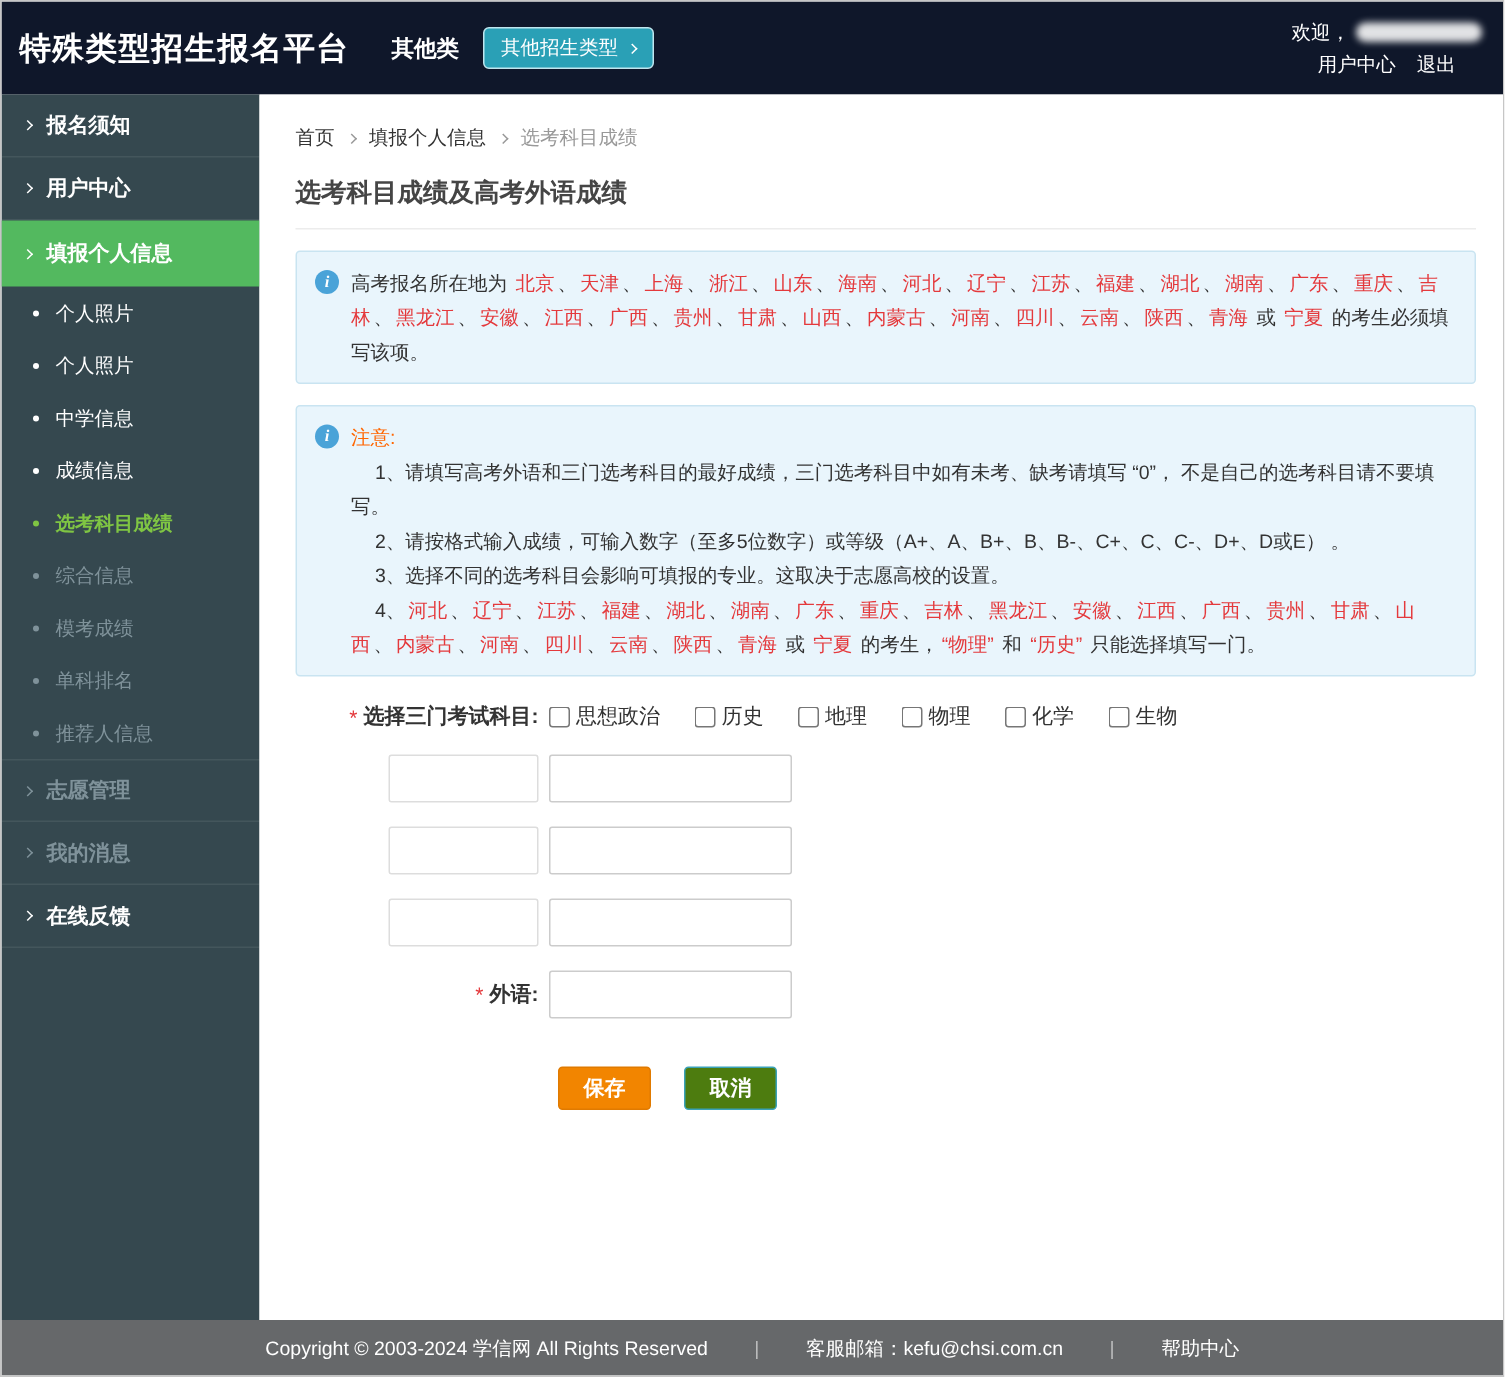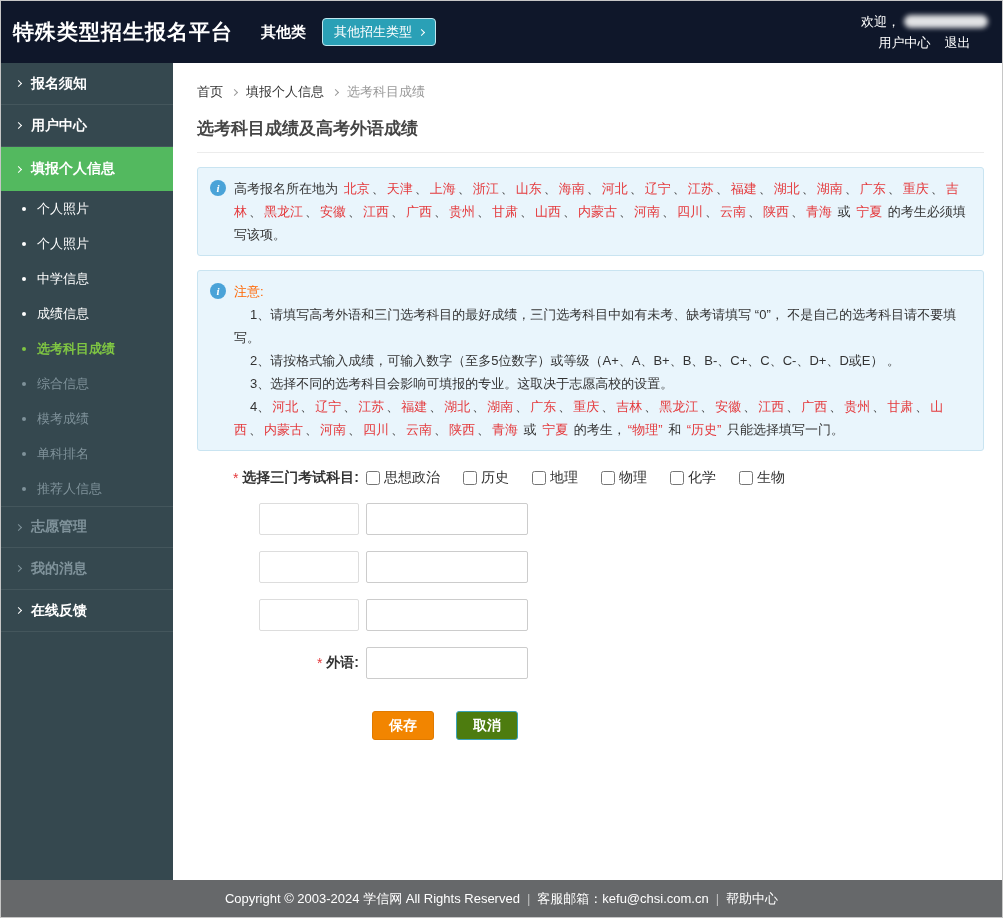--- a/index.html
+++ b/index.html
@@ -60,21 +60,21 @@
   .checks input{width:14px;height:14px;cursor:pointer}
   .subj-input{width:100px;height:32px;border:1px solid #ddd;border-radius:2px;background:#fff}
   .score-input{width:162px;height:32px;border:1px solid #ccc;border-radius:2px;padding:0 8px;font-size:14px;font-family:inherit}
   .btn-row{margin-top:32px}
   .btns{display:flex;gap:22px;padding-left:6px}
   .btn{height:29px;padding:0 16px;border-radius:3px;color:#fff;font-size:14px;font-weight:bold;cursor:pointer;font-family:Liberation Sans, sans-serif}
   .btn-save{background:#f28500;border:1px solid #e07a00}
   .btn-cancel{background:#4d7c0f;border:1px solid #3aa2b8}
 
   
-  .footer{position:absolute;left:0;right:0;bottom:0;height:37px;background:#66686a;color:#fff;display:flex;align-items:center;justify-content:center;font-size:13px;gap:7px}
+  .footer{position:absolute;left:0;right:0;bottom:0;height:37px;background:#66686a;color:#fff;display:flex;align-items:center;justify-content:center;font-size:13px;gap:31px}
   .footer .sep{opacity:.55}
   .footer .flink{cursor:pointer}
 </style>
 </head>
 <body>
 
 <div class="page">
 
   <header class="header">
     <div class="h-title">特殊类型招生报名平台</div>

